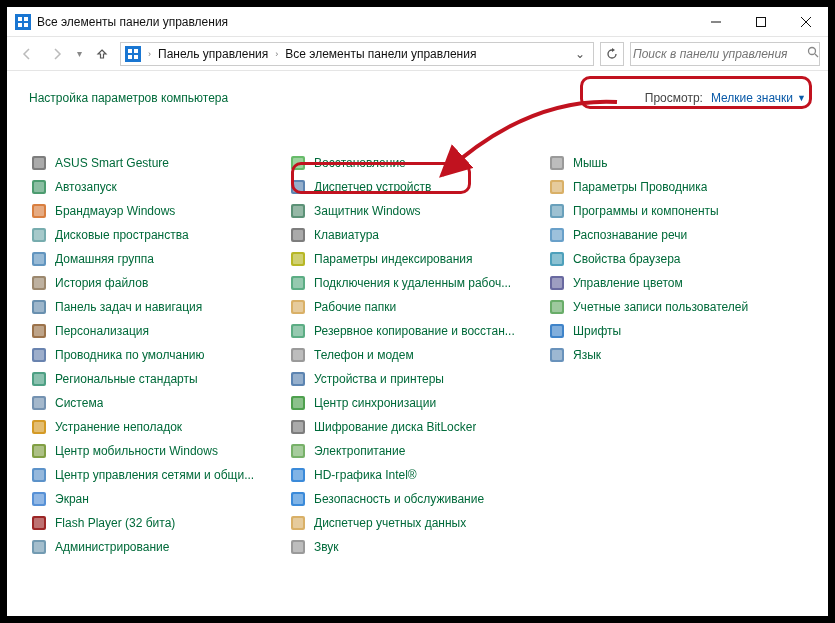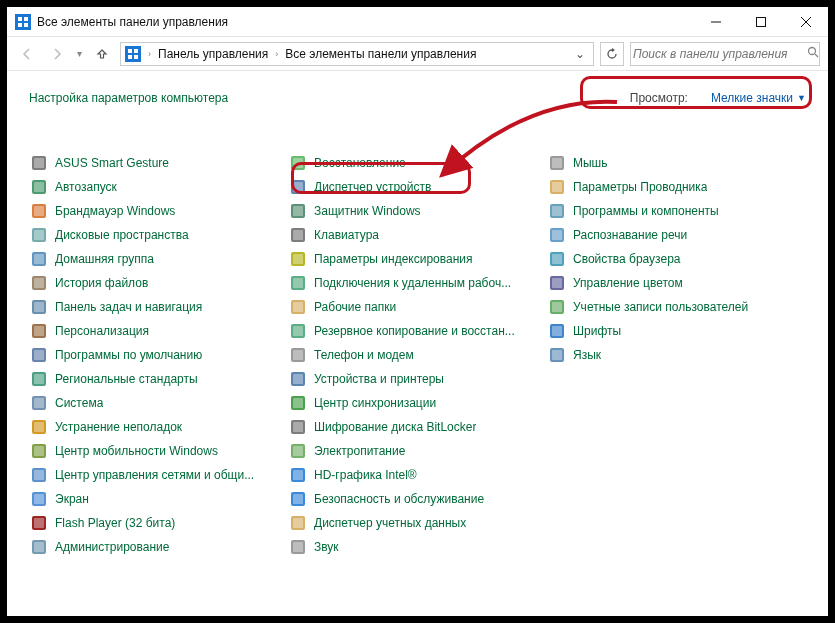--- a/index.html
+++ b/index.html
@@ -109,21 +109,21 @@
   .header-row {
     display:flex; align-items:center; justify-content:space-between;
     margin-bottom: 28px;
   }
   .page-title {
     color: #006a3a;
     font-size: 12px;
     font-weight: 400;
   }
   .view-chooser {
-    display:flex; align-items:center; gap:23px;
+    display:flex; align-items:center; gap:8px;
     font-size:12px;
   }
   .view-chooser .lbl { color:#444; }
   .view-chooser .val { color:#0a5aa8; display:flex; align-items:center; gap:4px;}
   .view-chooser .dd-arrow { color:#0a5aa8; font-size:9px;}
   .grid {
     display: grid;
     grid-template-columns: repeat(3, 1fr);
     grid-auto-flow: column;
     grid-template-rows: repeat(17, 24px);
@@ -332,21 +332,21 @@
             </div>
             <span class="label">Персонализация</span>
           </div>
           <div class="item">
             <div class="ico">
               <svg width="16" height="16" viewBox="0 0 16 16">
                 <rect x="1" y="1" width="14" height="14" rx="2" fill="#4f6da1" opacity="0.85"></rect>
                 <rect x="3" y="3" width="10" height="10" rx="1" fill="#fff" opacity="0.35"></rect>
               </svg>
             </div>
-            <span class="label">Программы по умолчанию</span>
+            <span class="label">Проводника по умолчанию</span>
           </div>
           <div class="item">
             <div class="ico">
               <svg width="16" height="16" viewBox="0 0 16 16">
                 <rect x="1" y="1" width="14" height="14" rx="2" fill="#2f8f6f" opacity="0.85"></rect>
                 <rect x="3" y="3" width="10" height="10" rx="1" fill="#fff" opacity="0.35"></rect>
               </svg>
             </div>
             <span class="label">Региональные стандарты</span>
           </div>

